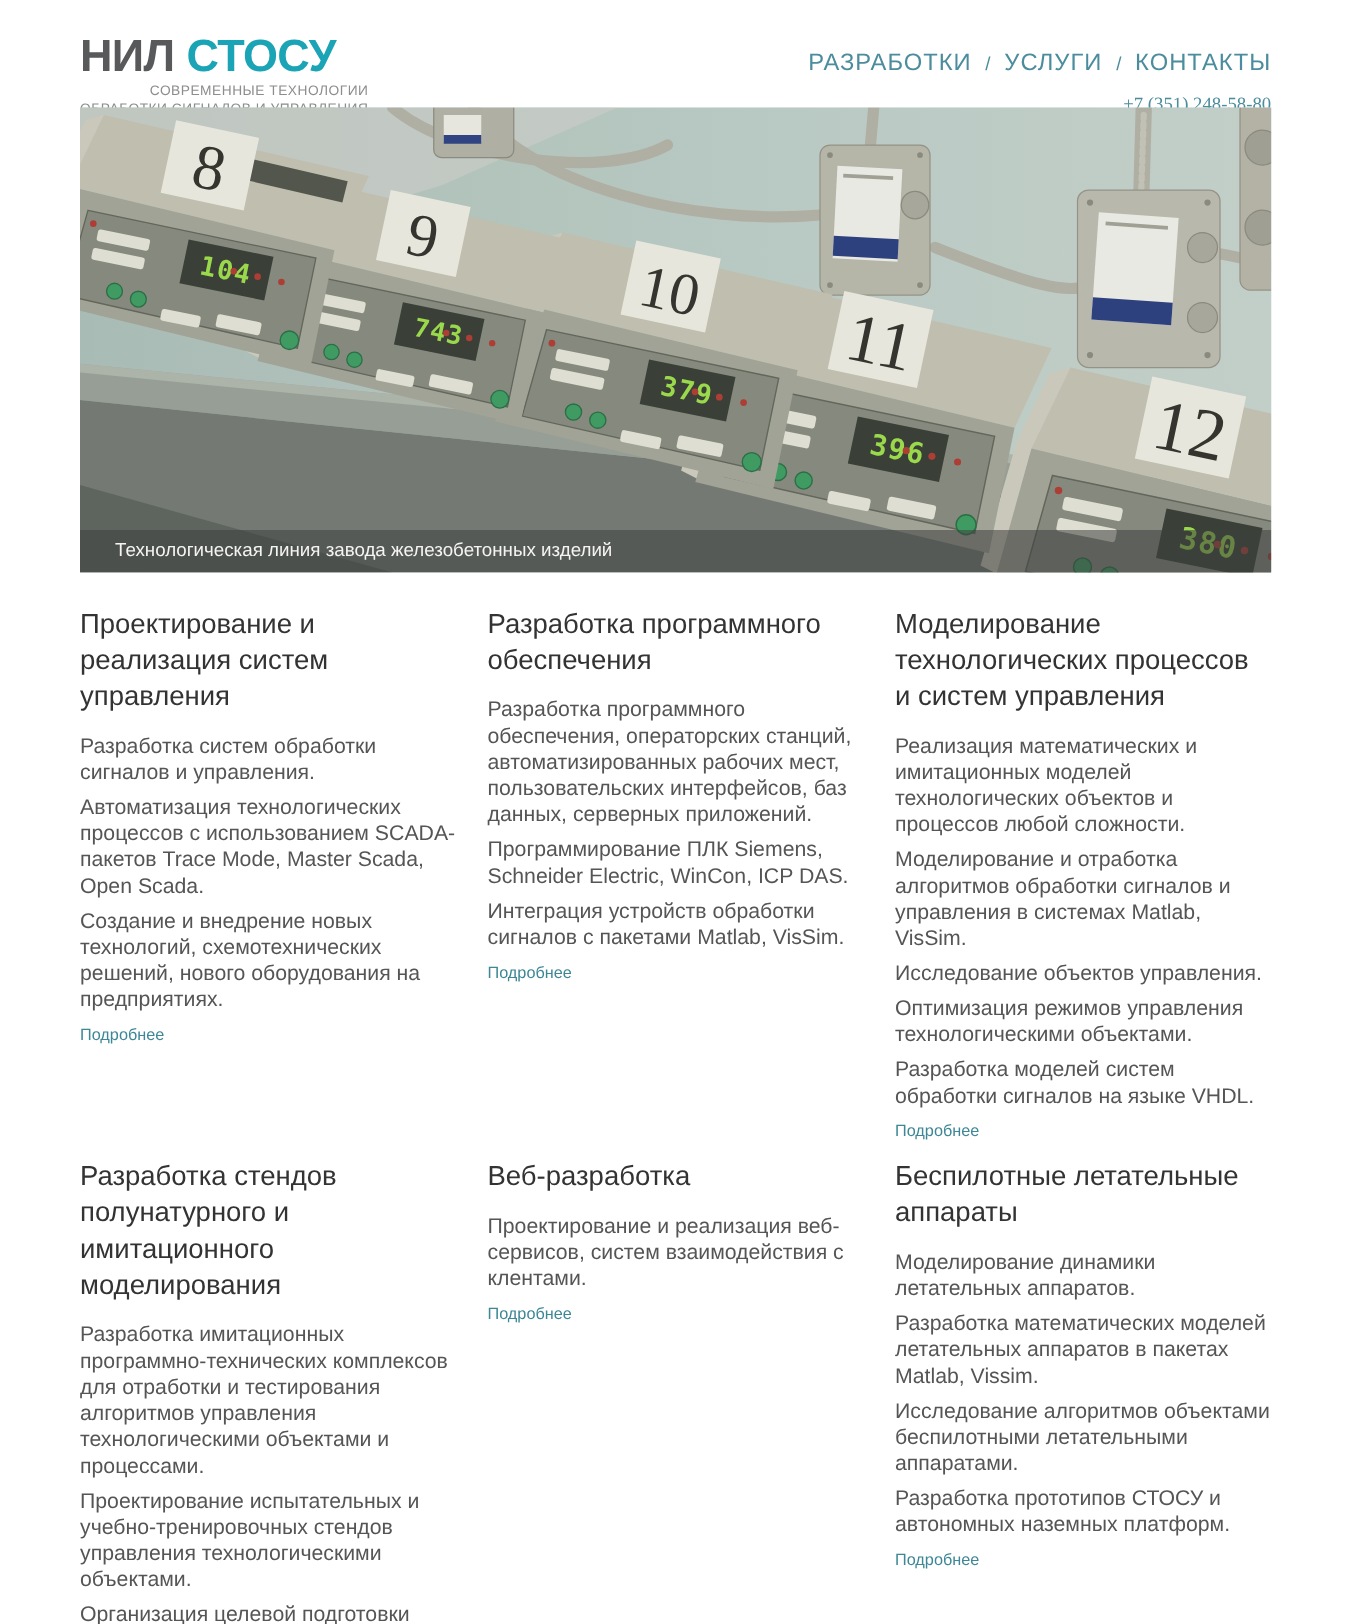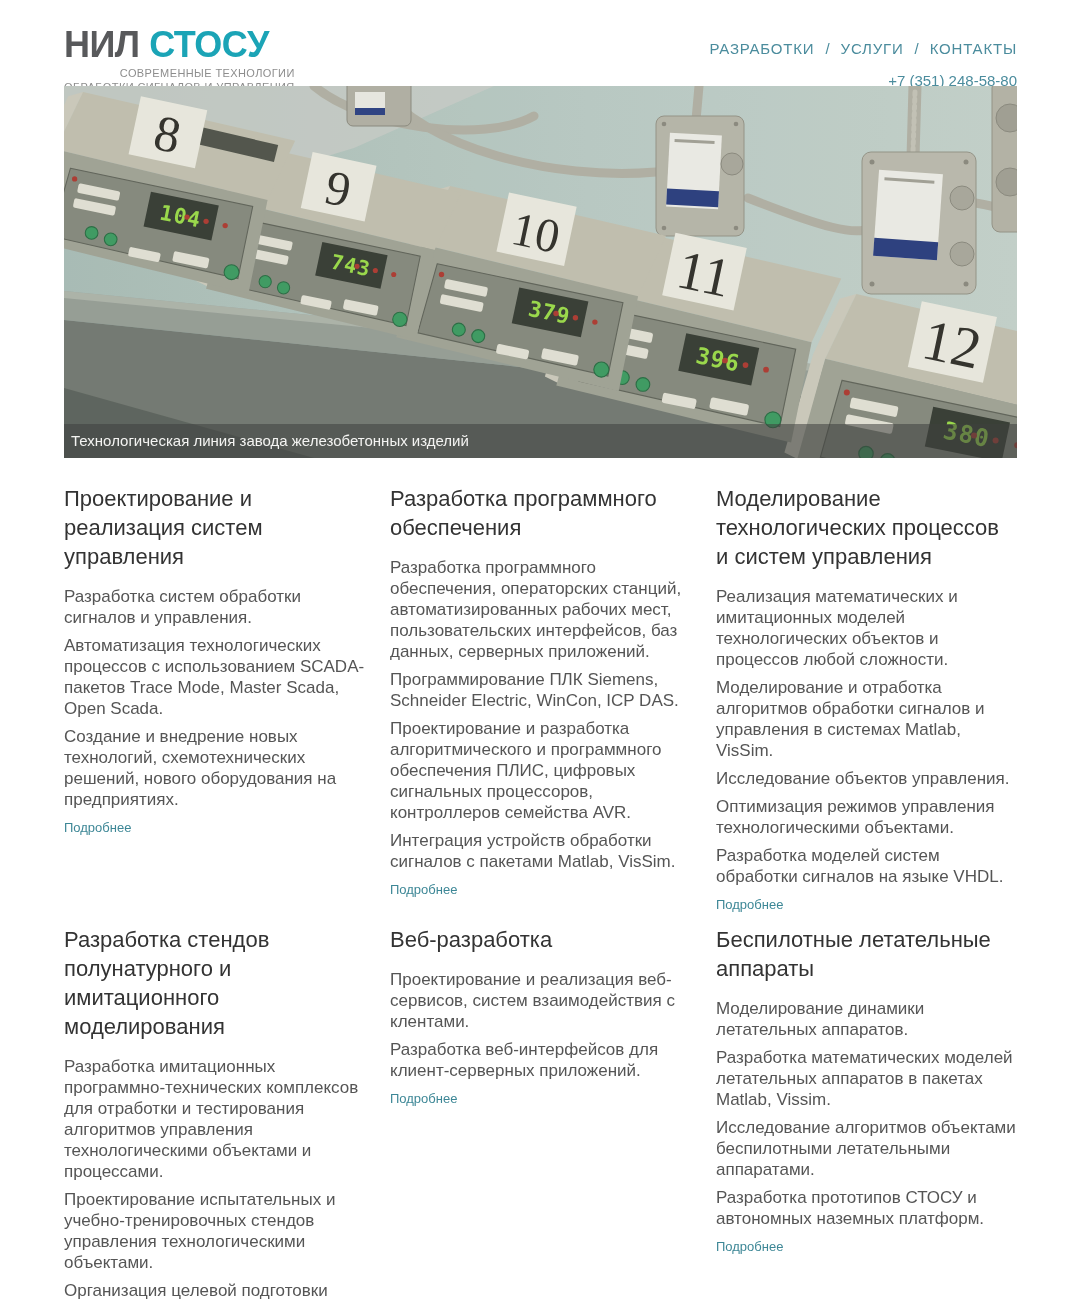--- a/index.html
+++ b/index.html
@@ -6,29 +6,29 @@
   html,body { margin:0; padding:0; background:#fff; font-family:"Liberation Sans", sans-serif; }
   .container { width:953px; margin:0 auto; }
 
   
   header { padding:26px 0 0; height:86px; display:flex; justify-content:space-between; align-items:flex-start; }
   .logo-title { font-size:36px; font-weight:bold; letter-spacing:-0.5px; line-height:38px; cursor:pointer; }
   .logo-nil { color:#58595b; }
   .logo-stosu { color:#1ba4b6; }
   .logo-sub { text-align:right; font-size:11px; color:#8d8d8d; letter-spacing:0.4px; line-height:14px; margin-top:2px; }
   .nav-block { text-align:right; padding-top:14px; }
-  .nav-row a { color:#4b8c9d; text-decoration:none; font-size:15px; letter-spacing:0.8px; }
+  .nav-row a { color:#4b8c9d; text-decoration:none; font-size:19px; letter-spacing:0.8px; }
   .nav-sep { color:#4b8c9d; font-size:15px; margin:0 11px; }
-  .phone { font-family:Liberation Sans, sans-serif; font-size:15px; color:#4b8c9d; margin-top:14px; }
+  .phone { font-family:Liberation Serif, serif; font-size:15px; color:#4b8c9d; margin-top:14px; }
 
   
   .hero { position:relative; width:953px; height:372px; overflow:hidden; background:#b9cbc5; }
   .hero svg { display:block; }
   .hero-caption { position:absolute; left:0; right:0; bottom:0; height:34px; line-height:34px;
-                  background:rgba(62,64,62,0.55); color:#f4f4f2; font-size:15px; padding-left:7px; }
+                  background:rgba(62,64,62,0.55); color:#f4f4f2; font-size:15px; padding-left:28px; }
 
   
   .grid { display:grid; grid-template-columns:repeat(3,1fr); column-gap:25px; row-gap:12px; margin-top:26px; }
   .card h2 { font-size:22px; font-weight:normal; color:#333; line-height:29px; margin:0 0 15px; }
   .card p { font-size:17px; line-height:21px; color:#555; margin:0 0 7px; }
   .more { display:inline-block; margin-top:3px; font-size:13px; color:#3d8796; text-decoration:none; }
 </style>
 </head>
 <body>
 
@@ -240,21 +240,20 @@
       <p>Разработка систем обработки сигналов и управления.</p>
       <p>Автоматизация технологических процессов с использованием SCADA-пакетов Trace Mode, Master Scada, Open Scada.</p>
       <p>Создание и внедрение новых технологий, схемотехнических решений, нового оборудования на предприятиях.</p>
       <a href="#" class="more">Подробнее</a>
     </section>
 
     <section class="card">
       <h2>Разработка программного обеспечения</h2>
       <p>Разработка программного обеспечения, операторских станций, автоматизированных рабочих мест, пользовательских интерфейсов, баз данных, серверных приложений.</p>
       <p>Программирование ПЛК Siemens, Schneider Electric, WinCon, ICP DAS.</p>
-      <p>Проектирование и разработка алгоритмического и программного обеспечения ПЛИС, цифровых сигнальных процессоров, контроллеров семейства AVR.</p>
       <p>Интеграция устройств обработки сигналов с пакетами Matlab, VisSim.</p>
       <a href="#" class="more">Подробнее</a>
     </section>
 
     <section class="card">
       <h2>Моделирование технологических процессов и систем управления</h2>
       <p>Реализация математических и имитационных моделей технологических объектов и процессов любой сложности.</p>
       <p>Моделирование и отработка алгоритмов обработки сигналов и управления в системах Matlab, VisSim.</p>
       <p>Исследование объектов управления.</p>
       <p>Оптимизация режимов управления технологическими объектами.</p>
@@ -266,21 +265,20 @@
       <h2>Разработка стендов полунатурного и имитационного моделирования</h2>
       <p>Разработка имитационных программно-технических комплексов для отработки и тестирования алгоритмов управления технологическими объектами и процессами.</p>
       <p>Проектирование испытательных и учебно-тренировочных стендов управления технологическими объектами.</p>
       <p>Организация целевой подготовки специалистов для предприятий и организаций в области современных АСУ ТП.</p>
       <a href="#" class="more">Подробнее</a>
     </section>
 
     <section class="card">
       <h2>Веб-разработка</h2>
       <p>Проектирование и реализация веб-сервисов, систем взаимодействия с клентами.</p>
-      <p>Разработка веб-интерфейсов для клиент-серверных приложений.</p>
       <a href="#" class="more">Подробнее</a>
     </section>
 
     <section class="card">
       <h2>Беспилотные летательные аппараты</h2>
       <p>Моделирование динамики летательных аппаратов.</p>
       <p>Разработка математических моделей летательных аппаратов в пакетах Matlab, Vissim.</p>
       <p>Исследование алгоритмов объектами беспилотными летательными аппаратами.</p>
       <p>Разработка прототипов СТОСУ и автономных наземных платформ.</p>
       <a href="#" class="more">Подробнее</a>

